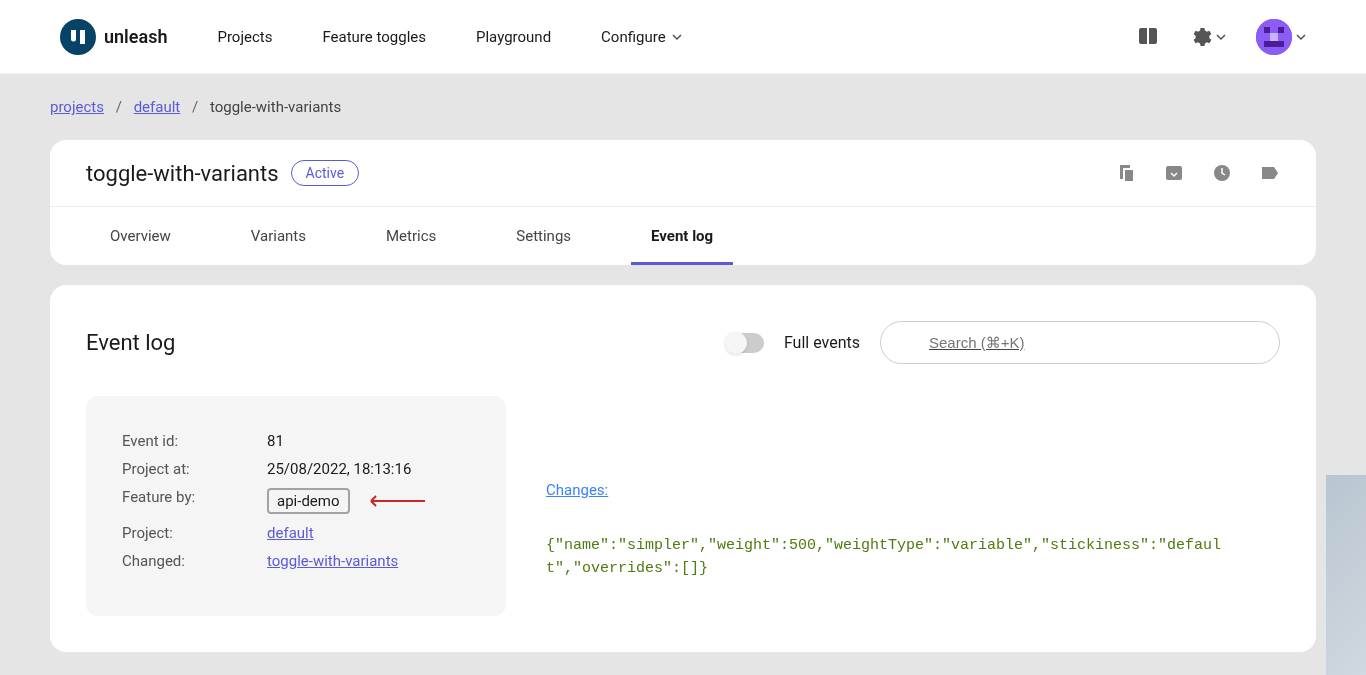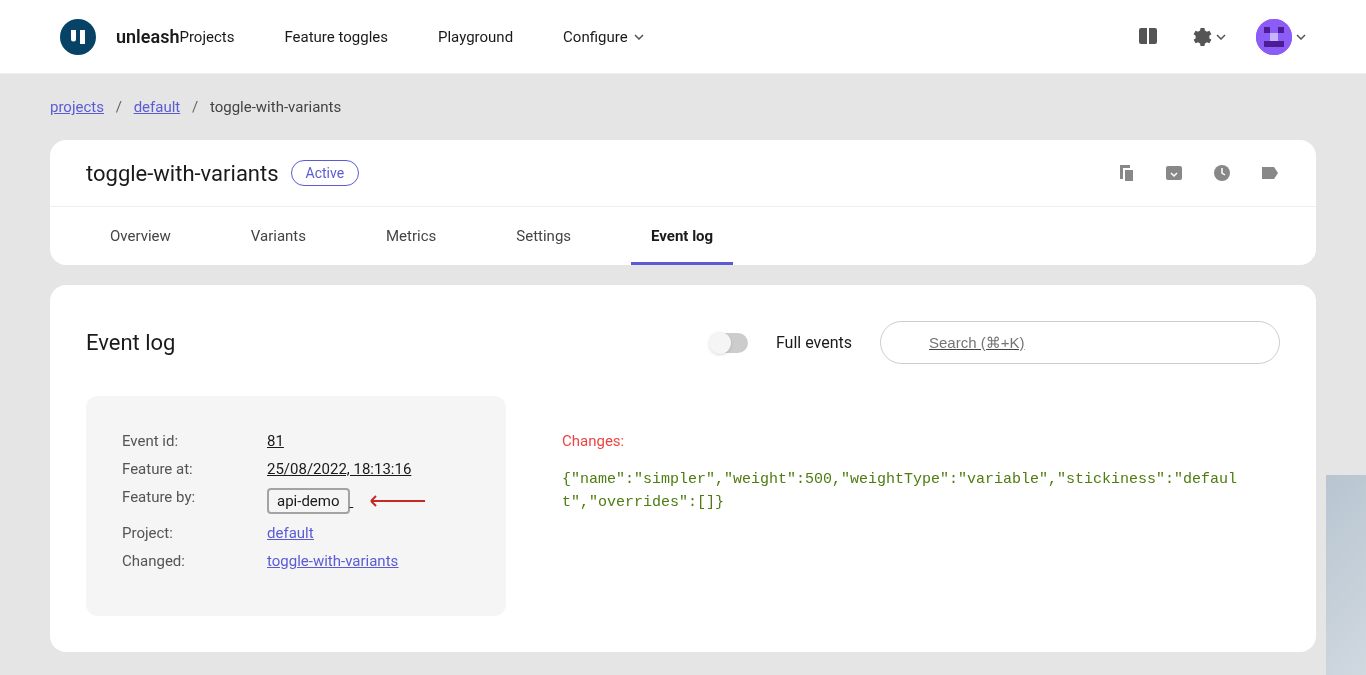--- a/index.html
+++ b/index.html
@@ -16,21 +16,22 @@
       background: white;
       height: 74px;
       display: flex;
       align-items: center;
       padding: 0 60px;
       border-bottom: 1px solid #f0f0f0;
     }
     .logo {
       display: flex;
       align-items: center;
-      gap: 20px;
+      gap: 8px;
+      margin-right: 50px;
     }
     .logo-icon {
       width: 36px;
       height: 36px;
       background: #064366;
       border-radius: 50%;
       display: flex;
       align-items: center;
       justify-content: center;
     }
@@ -167,21 +168,21 @@
       justify-content: space-between;
       margin-bottom: 32px;
     }
     .section-title {
       font-size: 22px;
       font-weight: 400;
     }
     .eventlog-controls {
       display: flex;
       align-items: center;
-      gap: 28px;
+      gap: 20px;
     }
     .toggle-switch {
       width: 38px;
       height: 20px;
       background: #ccc;
       border-radius: 20px;
       position: relative;
       cursor: pointer;
     }
     .toggle-switch::before {
@@ -214,42 +215,42 @@
     }
     .search-wrap svg {
       position: absolute;
       left: 16px;
       top: 50%;
       transform: translateY(-50%);
       color: #888;
     }
     .event-row {
       display: flex;
-      gap: 16px;
+      gap: 0;
+      align-items: flex-end;
     }
     .event-meta {
       background: #f5f5f5;
       border-radius: 12px;
       padding: 36px;
       width: 420px;
       flex-shrink: 0;
     }
     .meta-row {
       display: flex;
       margin-bottom: 10px;
     }
     .meta-label {
       width: 145px;
       color: #555;
       font-size: 15px;
     }
     .meta-value {
       font-size: 15px;
       color: #1a1a1a;
-      text-decoration: underline;
     }
     .meta-value a {
       color: #5b5bd6;
       text-decoration: underline;
       cursor: pointer;
     }
     .meta-highlight {
       border: 2px solid #a3a3a3;
       border-radius: 4px;
       padding: 2px 8px;
@@ -259,22 +260,23 @@
       display: inline-block;
       margin-left: 12px;
       vertical-align: middle;
     }
     .event-changes {
       flex: 1;
       padding: 36px 40px;
     }
     .changes-label {
       font-size: 15px;
-      color: #ef4444;
-      margin-bottom: 19px;
+      color: #3b82f6;
+      margin-bottom: 36px;
+      text-decoration: underline;
     }
     .json-diff {
       font-family: 'Courier New', Courier, monospace;
       font-size: 15px;
       line-height: 1.5;
       white-space: pre-wrap;
       word-break: break-all;
       color: #4d7c0f;
     }
     .bg-edge {
@@ -406,21 +408,21 @@
       </div>
     </div>
 
     <div class="event-row">
       <div class="event-meta">
         <div class="meta-row">
           <span class="meta-label">Event id:</span>
           <span class="meta-value">81</span>
         </div>
         <div class="meta-row">
-          <span class="meta-label">Feature at:</span>
+          <span class="meta-label">Project at:</span>
           <span class="meta-value">25/08/2022, 18:13:16</span>
         </div>
         <div class="meta-row">
           <span class="meta-label">Feature by:</span>
           <span class="meta-value">
             <span class="meta-highlight">api-demo</span>
             <span class="meta-arrow">
               <svg width="60" height="12" viewBox="0 0 60 12">
                   <path d="M60 6H6M6 6l5-5M6 6l5 5" stroke="#c62828" stroke-width="2" fill="none"></path>
                 </svg>

